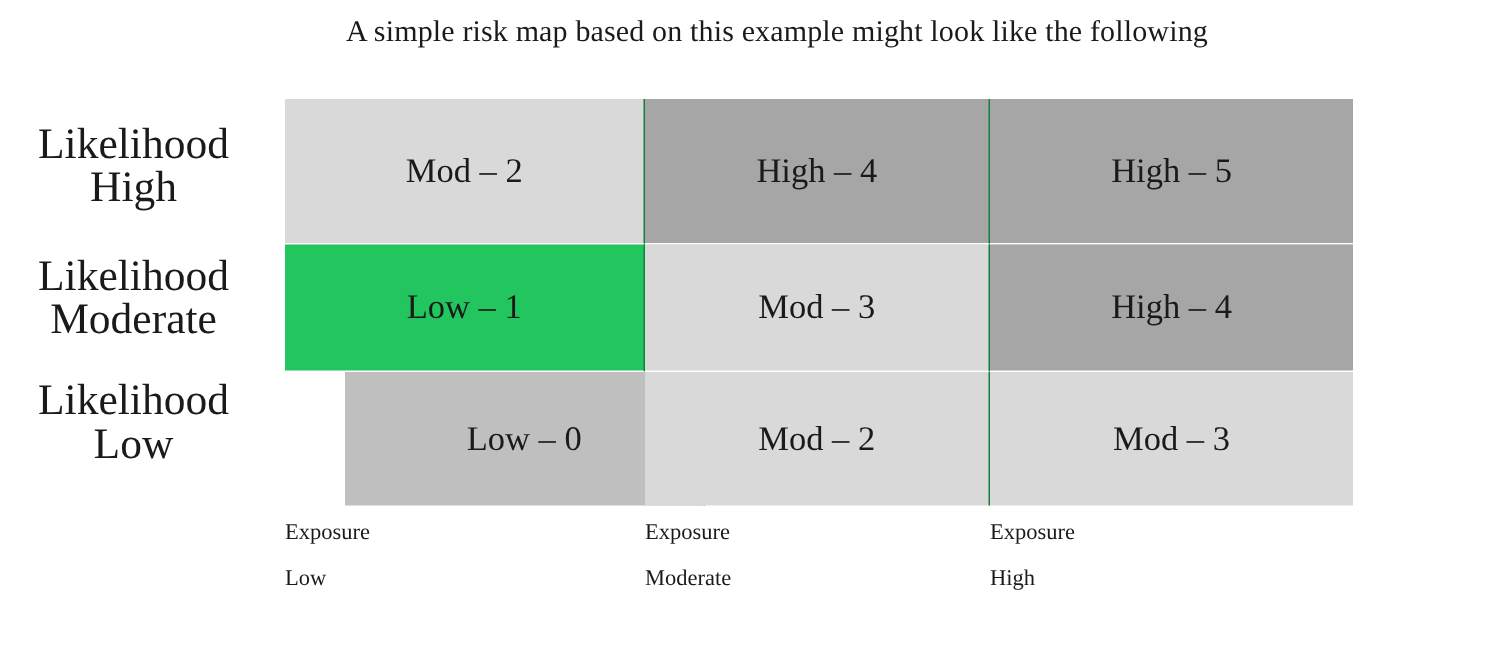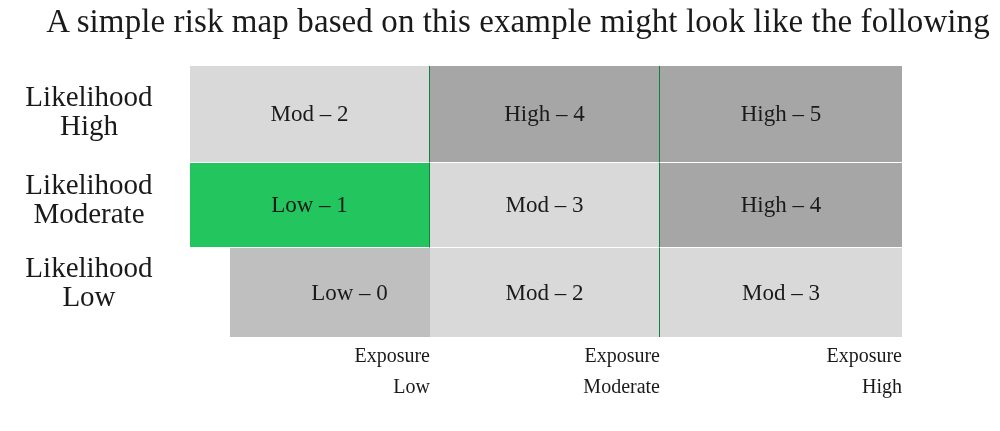--- a/index.html
+++ b/index.html
@@ -16,21 +16,21 @@
     overflow: hidden;
   }
 
   
   #title {
     position: absolute;
     left: 0;
     top: 4px;
     width: 1000px;
     text-align: center;
-    font-size: 33px;
+    font-size: 20px;
     line-height: 34px;
     letter-spacing: 0.1px;
     white-space: nowrap;
     padding-left: 36px;
     box-sizing: border-box;
   }
 
   
   #riskmap {
     position: absolute;
@@ -96,22 +96,22 @@
   #col-labels {
     position: absolute;
     left: 190px;
     top: 274px;
     width: 712px;
     height: 66px;
   }
   .col-label {
     position: absolute;
     top: 0;
-    text-align: right;
-    font-size: 20px;
+    text-align: left;
+    font-size: 15px;
     line-height: 31px;
   }
   .col-label .ln { display: block; white-space: nowrap; }
   #col-label-0 { left: 0px;   width: 240px; }
   #col-label-1 { left: 240px; width: 230px; }
   #col-label-2 { left: 470px; width: 242px; }
 </style>
 </head>
 <body>
 

